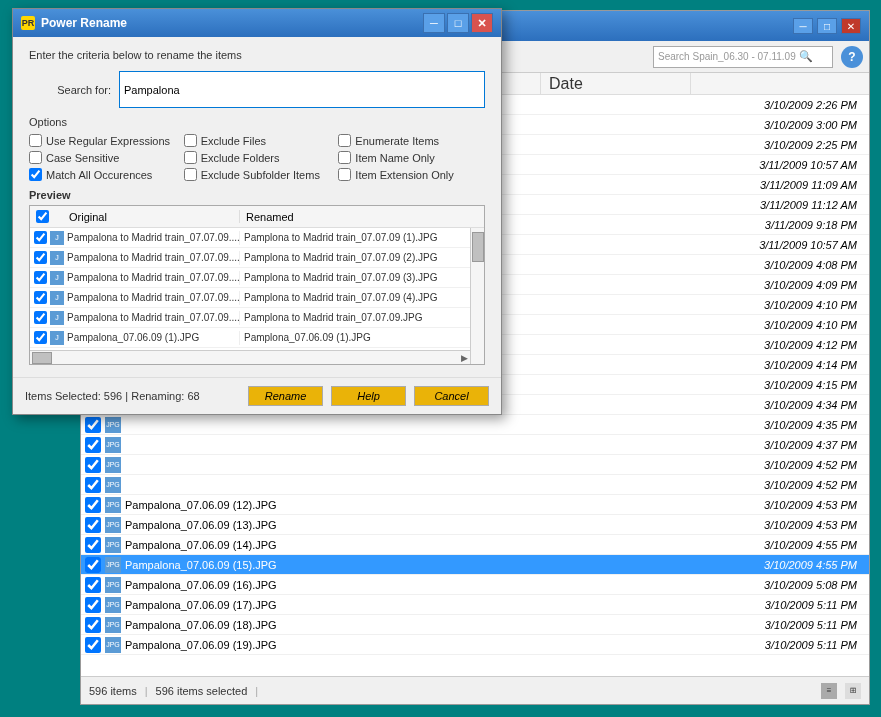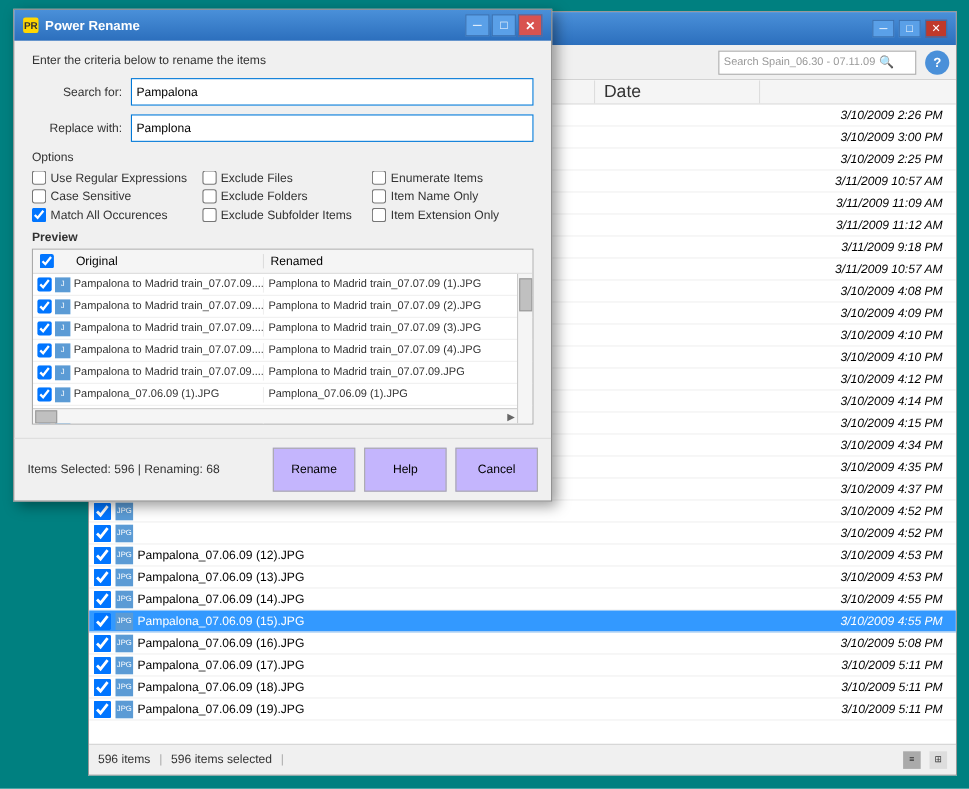--- a/index.html
+++ b/index.html
@@ -249,21 +249,21 @@
     .field-label {
       width: 90px;
       font-size: 11px;
       color: #333;
       text-align: right;
       padding-right: 8px;
     }
 
     .field-input {
       flex: 1;
-      height: 25px;
+      height: 37px;
       border: 1px solid #0078d7;
       padding: 0 4px;
       font-size: 11px;
       background: white;
       outline: none;
     }
 
     .options-section {
       margin: 8px 0;
     }
@@ -401,29 +401,30 @@
       color: #333;
     }
 
     .dialog-buttons {
       display: flex;
       gap: 8px;
     }
 
     .btn {
       min-width: 75px;
-      height: 40px;
-      background: #c4b5fd;
+      height: 20px;
+      background: #eab308;
       border: 1px solid #aaa;
       font-size: 11px;
       cursor: pointer;
       padding: 0 12px;
       display: flex;
       align-items: center;
       justify-content: center;
+      font-style: italic;
     }
 
     
     .preview-vscroll {
       position: absolute;
       right: 0;
       top: 0;
       width: 14px;
       height: 100%;
       background: #f5f5f5;
@@ -679,24 +680,20 @@
       <div class="dialog-titlebar-btn">□</div>
       <div class="dialog-titlebar-btn close">✕</div>
     </div>
   </div>
   <div class="dialog-body">
     <div class="dialog-instruction">Enter the criteria below to rename the items</div>
 
     <div class="field-row">
       <label class="field-label">Search for:</label>
       <input class="field-input" type="text" value="Pampalona" style="">
-    </div>
-    <div class="field-row">
-      <label class="field-label">Replace with:</label>
-      <input class="field-input" type="text" value="Pamplona" style="">
     </div>
 
     <div class="options-section">
       <div class="options-title">Options</div>
       <div class="options-grid" id="options-grid">
       <div class="option-item">
       <input type="checkbox" style="">
       <span>Use Regular Expressions</span>
     </div>
           <div class="option-item">

